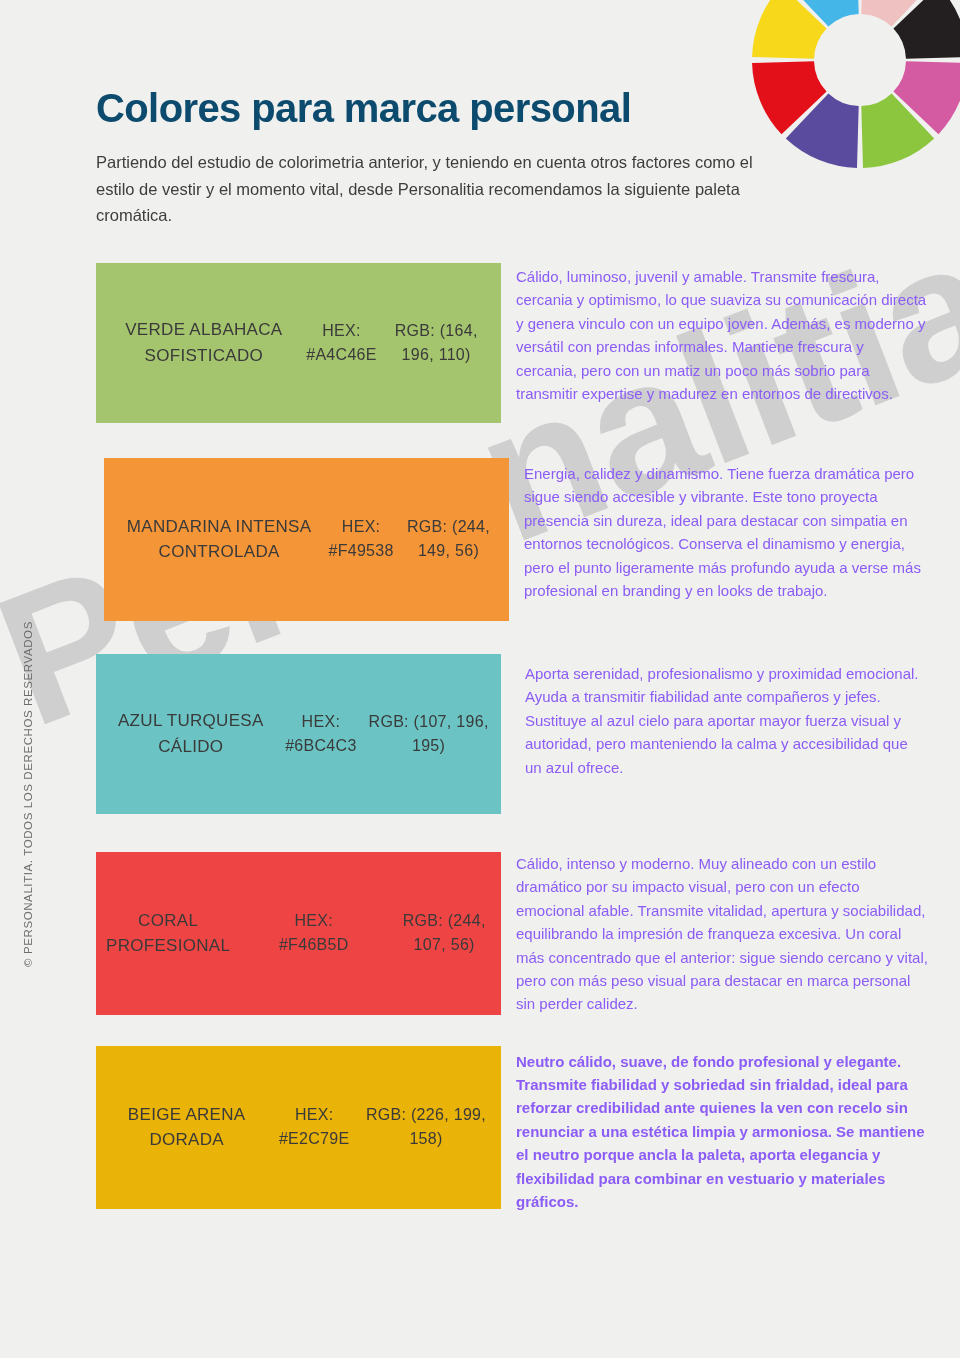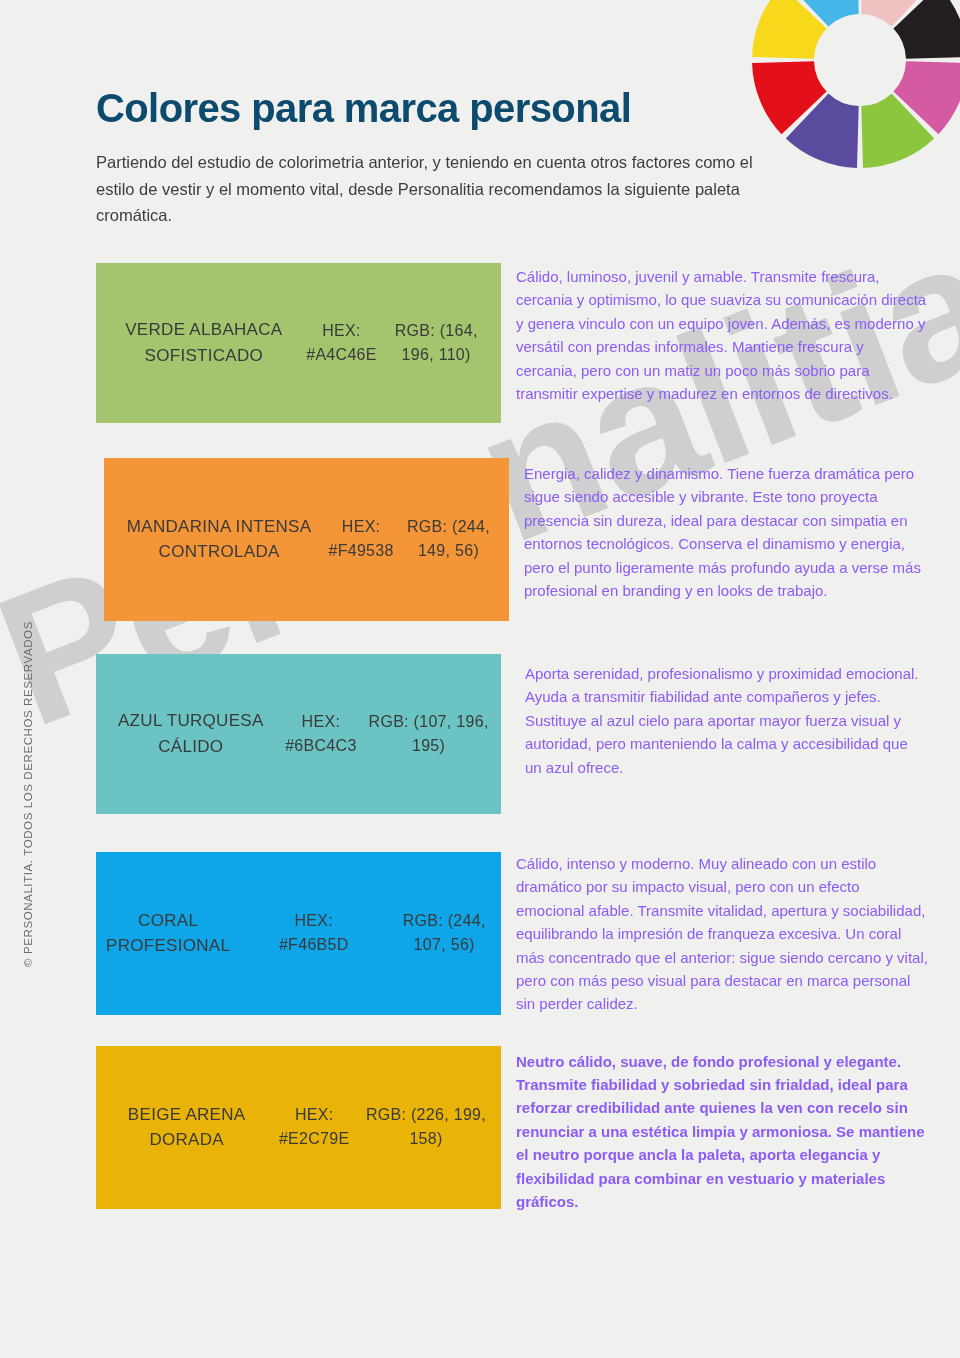--- a/index.html
+++ b/index.html
@@ -206,21 +206,21 @@
     <div class="row row-2">
       <div class="swatch" style="background-color: rgb(107, 196, 195);">
         <div class="sw-name">AZUL TURQUESA CÁLIDO</div>
         <div class="sw-hex">HEX: #6BC4C3</div>
         <div class="sw-rgb">RGB: (107, 196, 195)</div>
       </div>
       <div class="desc">Aporta serenidad, profesionalismo y proximidad emocional. Ayuda a transmitir fiabilidad ante compañeros y jefes. Sustituye al azul cielo para aportar mayor fuerza visual y autoridad, pero manteniendo la calma y accesibilidad que un azul ofrece.</div>
     </div>
 
     <div class="row row-3">
-      <div class="swatch" style="background-color: #0ea5e9; gap: 48px;">
+      <div class="swatch" style="background-color: #ef4444; gap: 48px;">
         <div class="sw-name">CORAL PROFESIONAL</div>
         <div class="sw-hex">HEX: #F46B5D</div>
         <div class="sw-rgb">RGB: (244, 107, 56)</div>
       </div>
       <div class="desc">Cálido, intenso y moderno. Muy alineado con un estilo dramático por su impacto visual, pero con un efecto emocional afable. Transmite vitalidad, apertura y sociabilidad, equilibrando la impresión de franqueza excesiva. Un coral más concentrado que el anterior: sigue siendo cercano y vital, pero con más peso visual para destacar en marca personal sin perder calidez.</div>
     </div>
 
     <div class="row row-4">
       <div class="swatch" style="background-color: #eab308;">
         <div class="sw-name">BEIGE ARENA DORADA</div>

